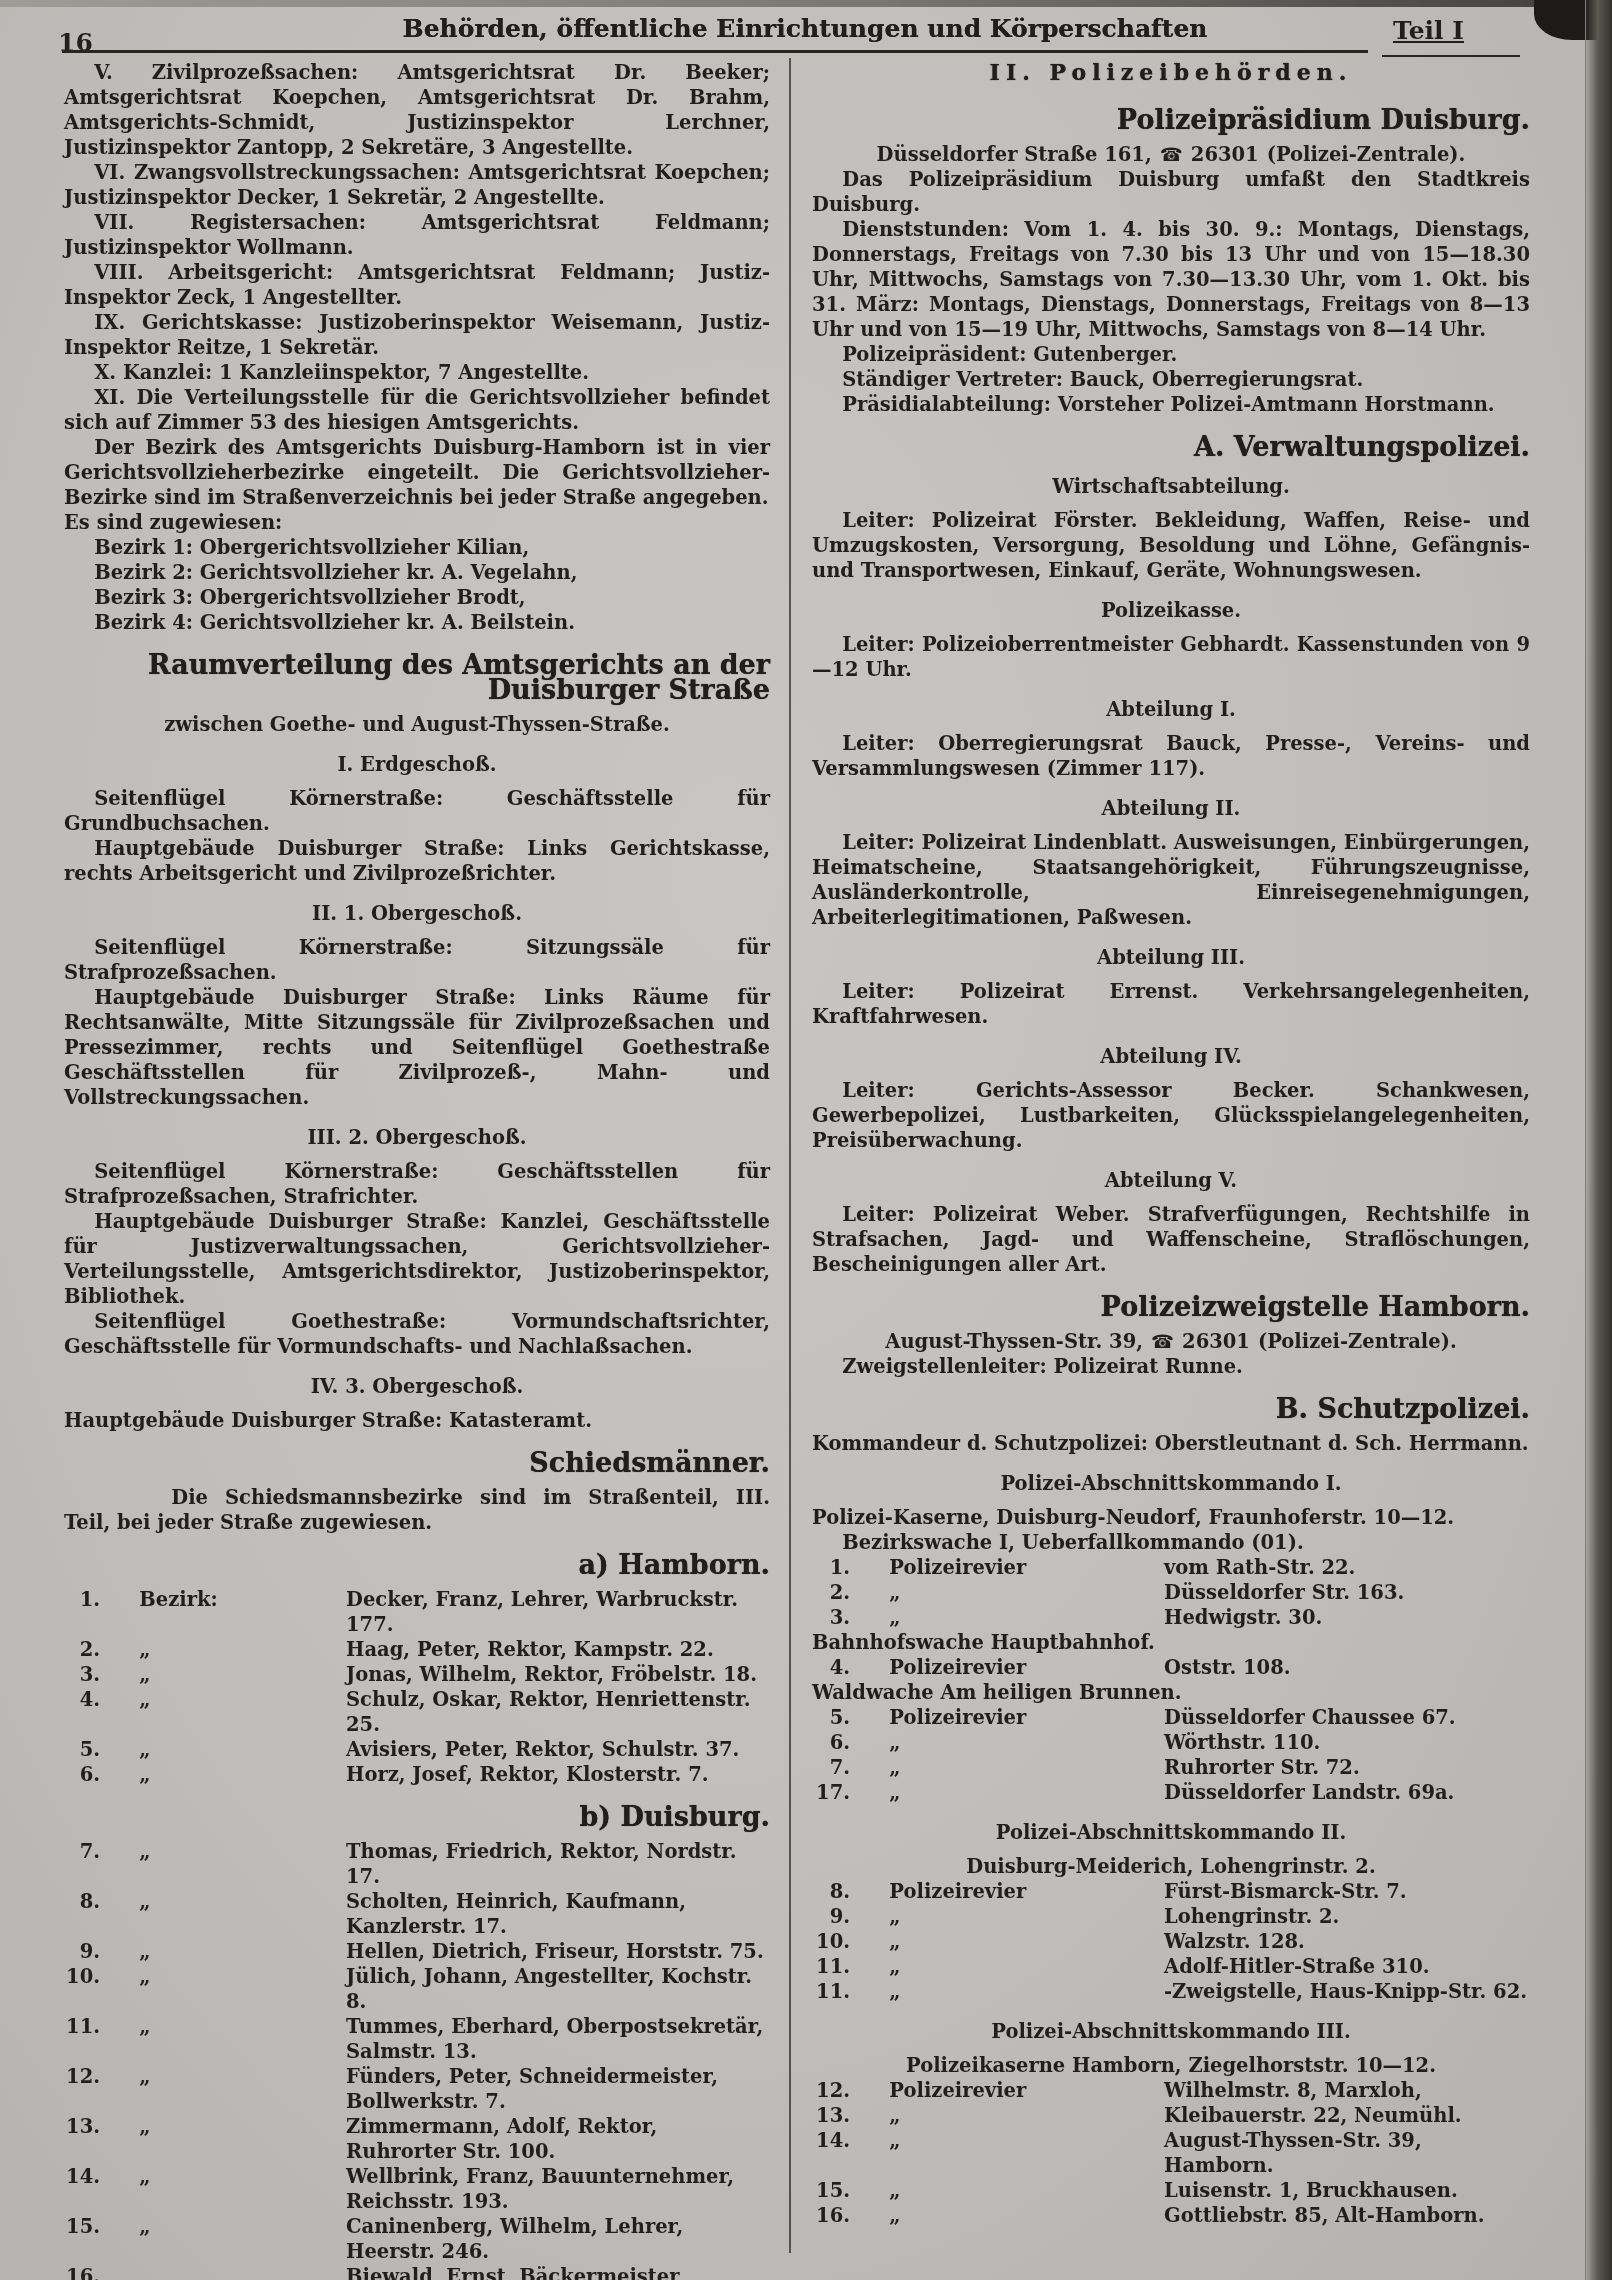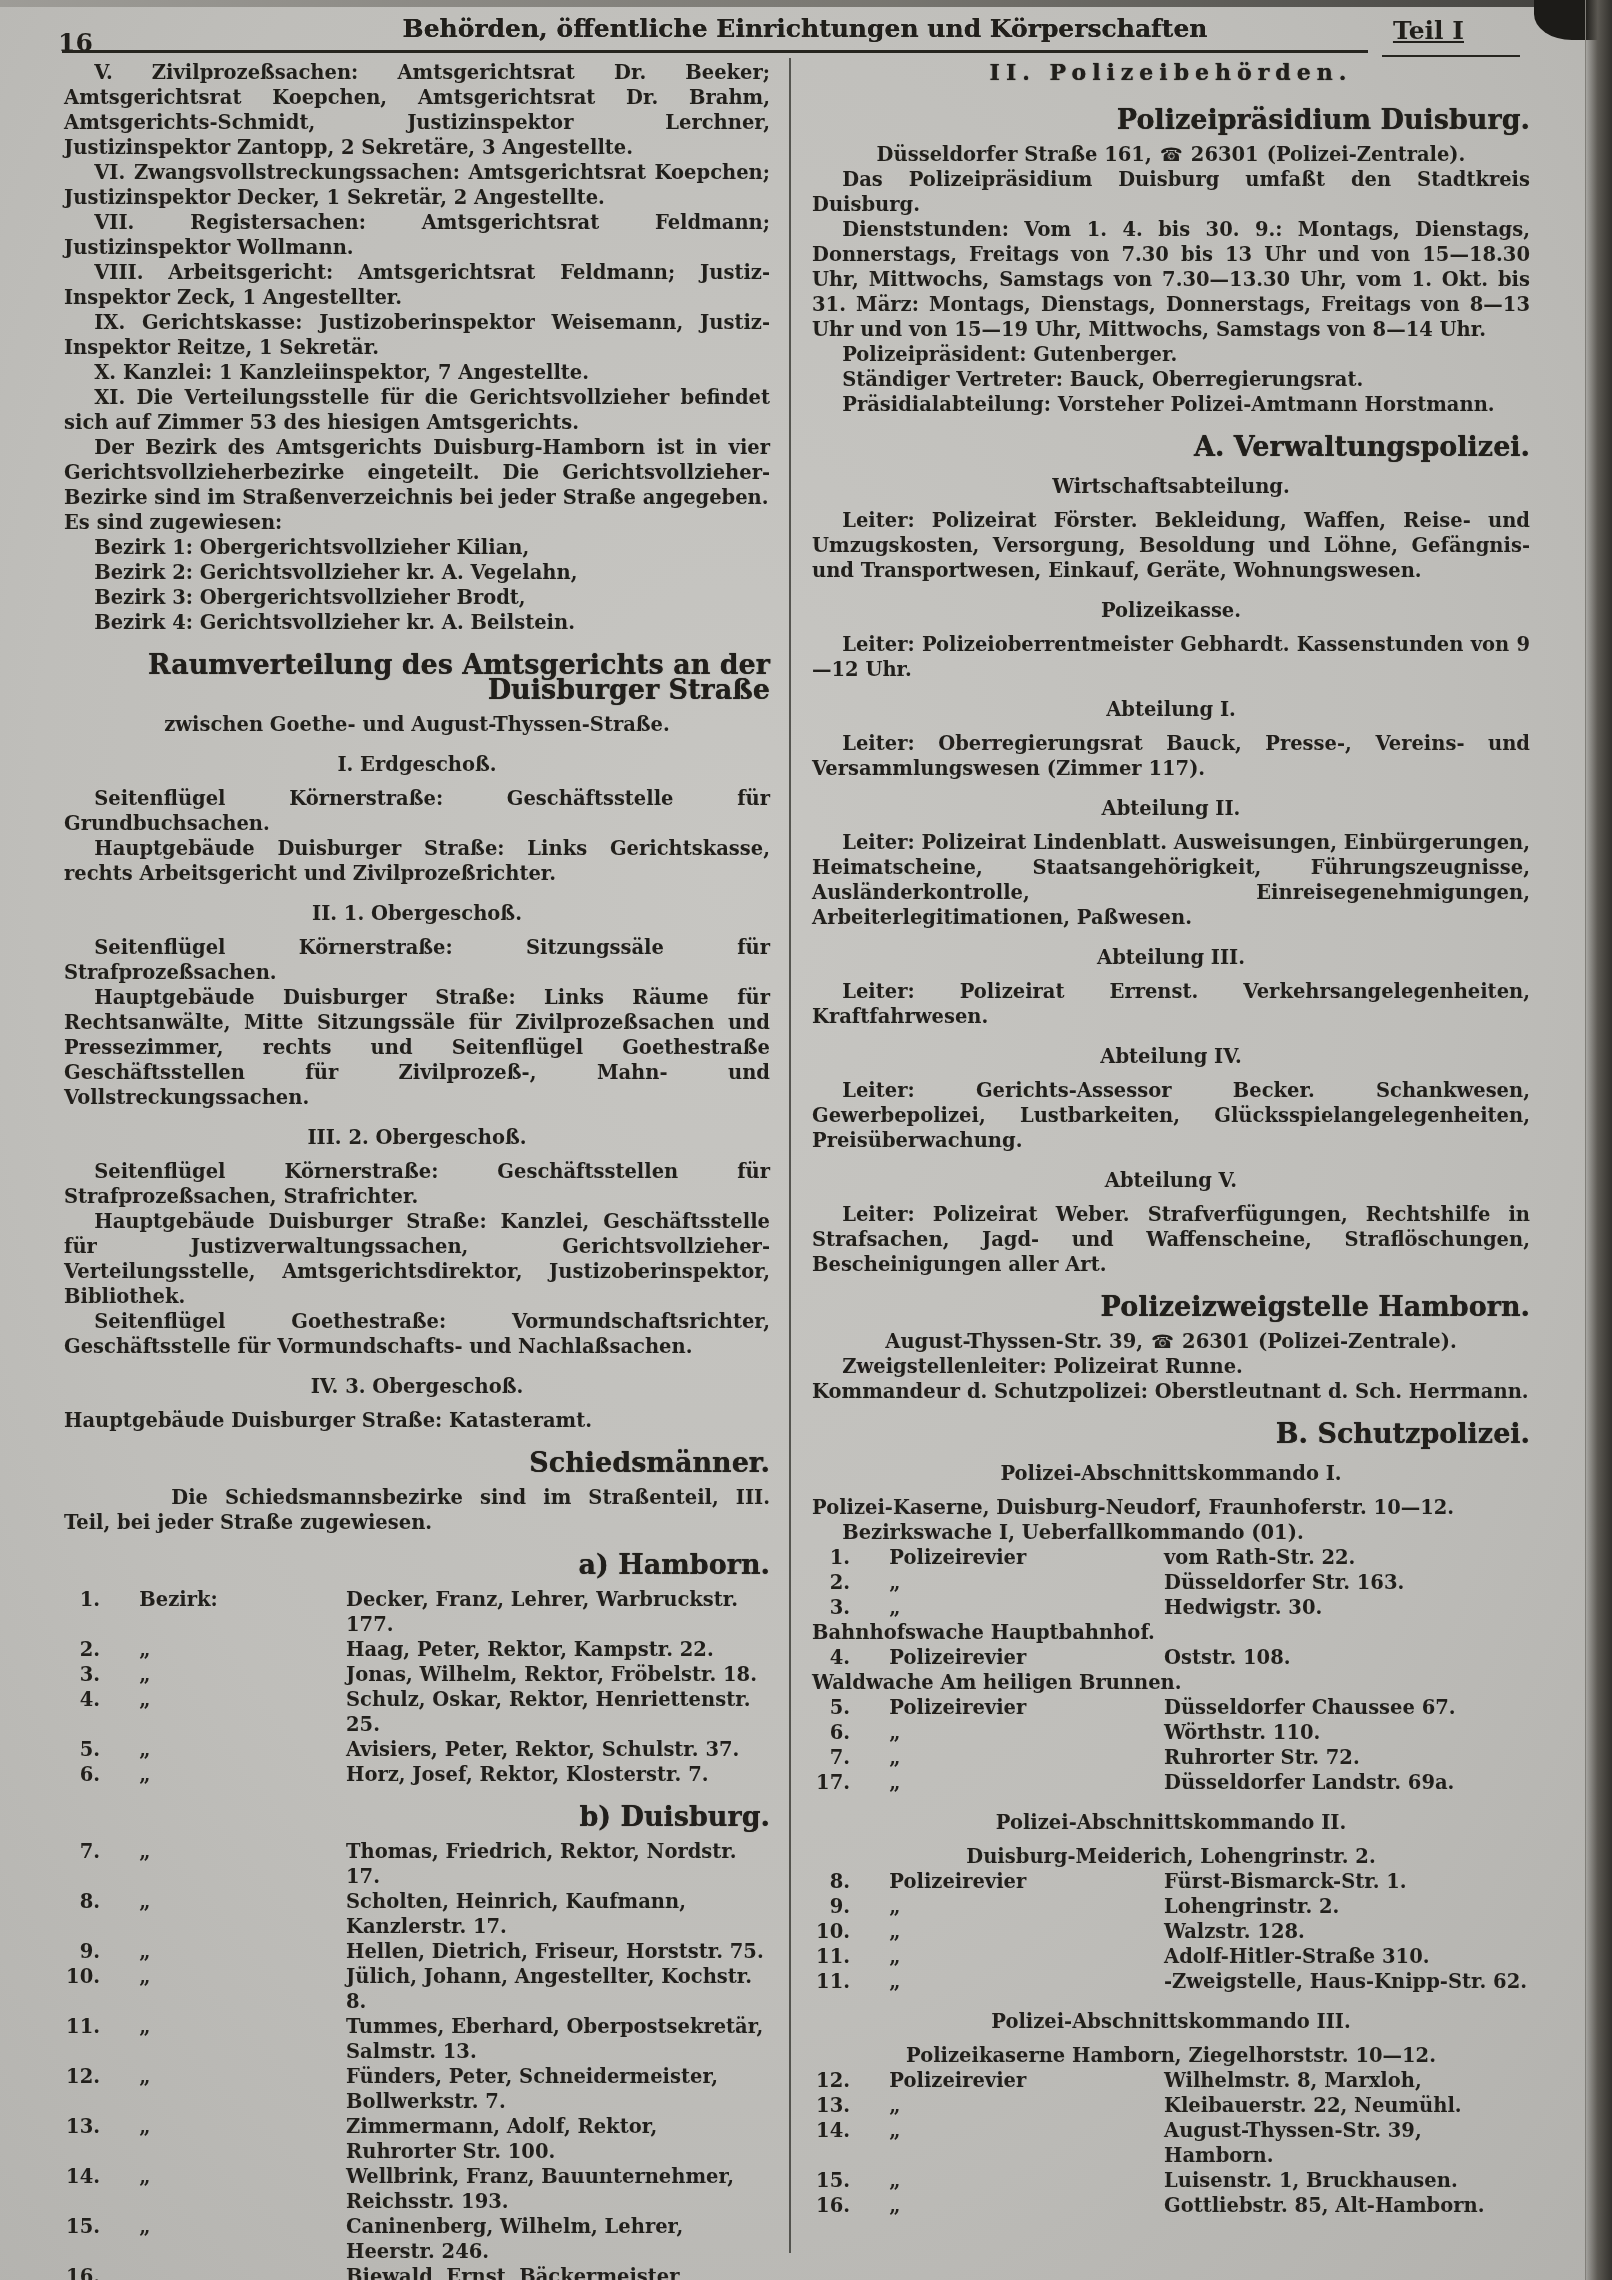--- a/index.html
+++ b/index.html
@@ -278,23 +278,23 @@
         <div class="item p"><span class="rx">Leiter: Polizeirat Weber. Strafverfügungen, Rechtshilfe in Strafsachen, Jagd- und Waffenscheine, Straflöschungen, Bescheinigungen aller Art.</span></div>
       </div>
 
     <div class="item hb">Polizeizweigstelle Hamborn.</div>
     <div class="item c telline"><span>August-Thyssen-Str. 39,</span><span class="telicon">☎</span><span>26301</span><span>(Polizei-Zentrale).</span></div>
 
     <div>
 
         <div class="item p"><span class="rx">Zweigstellenleiter: Polizeirat Runne.</span></div>
 
+        <div class="item hb"><span class="rx">B. Schutzpolizei.</span></div>
+
         <div class="item p0"><span class="rx">Kommandeur d. Schutzpolizei: Oberstleutnant d. Sch. Herrmann.</span></div>
-
-        <div class="item hb"><span class="rx">B. Schutzpolizei.</span></div>
 
         <div class="item hc"><span class="rx">Polizei-Abschnittskommando I.</span></div>
 
         <div class="item p0"><span class="rx">Polizei-Kaserne, Duisburg-Neudorf, Fraunhoferstr. 10—12.</span></div>
 
         <div class="item p"><span class="rx">Bezirkswache I, Ueberfallkommando (01).</span></div>
 
         <div class="item row">
           <span class="rn">1.</span>
           <span class="rl">Polizeirevier</span>
@@ -347,21 +347,21 @@
           <span class="rx">Düsseldorfer Landstr. 69a.</span>
         </div>
 
         <div class="item hc"><span class="rx">Polizei-Abschnittskommando II.</span></div>
 
         <div class="item c"><span class="rx">Duisburg-Meiderich, Lohengrinstr. 2.</span></div>
 
         <div class="item row">
           <span class="rn">8.</span>
           <span class="rl">Polizeirevier</span>
-          <span class="rx">Fürst-Bismarck-Str. 1.</span>
+          <span class="rx">Fürst-Bismarck-Str. 7.</span>
         </div>
 
         <div class="item row">
           <span class="rn">9.</span>
           <span class="rl">„</span>
           <span class="rx">Lohengrinstr. 2.</span>
         </div>
 
         <div class="item row">
           <span class="rn">10.</span>

